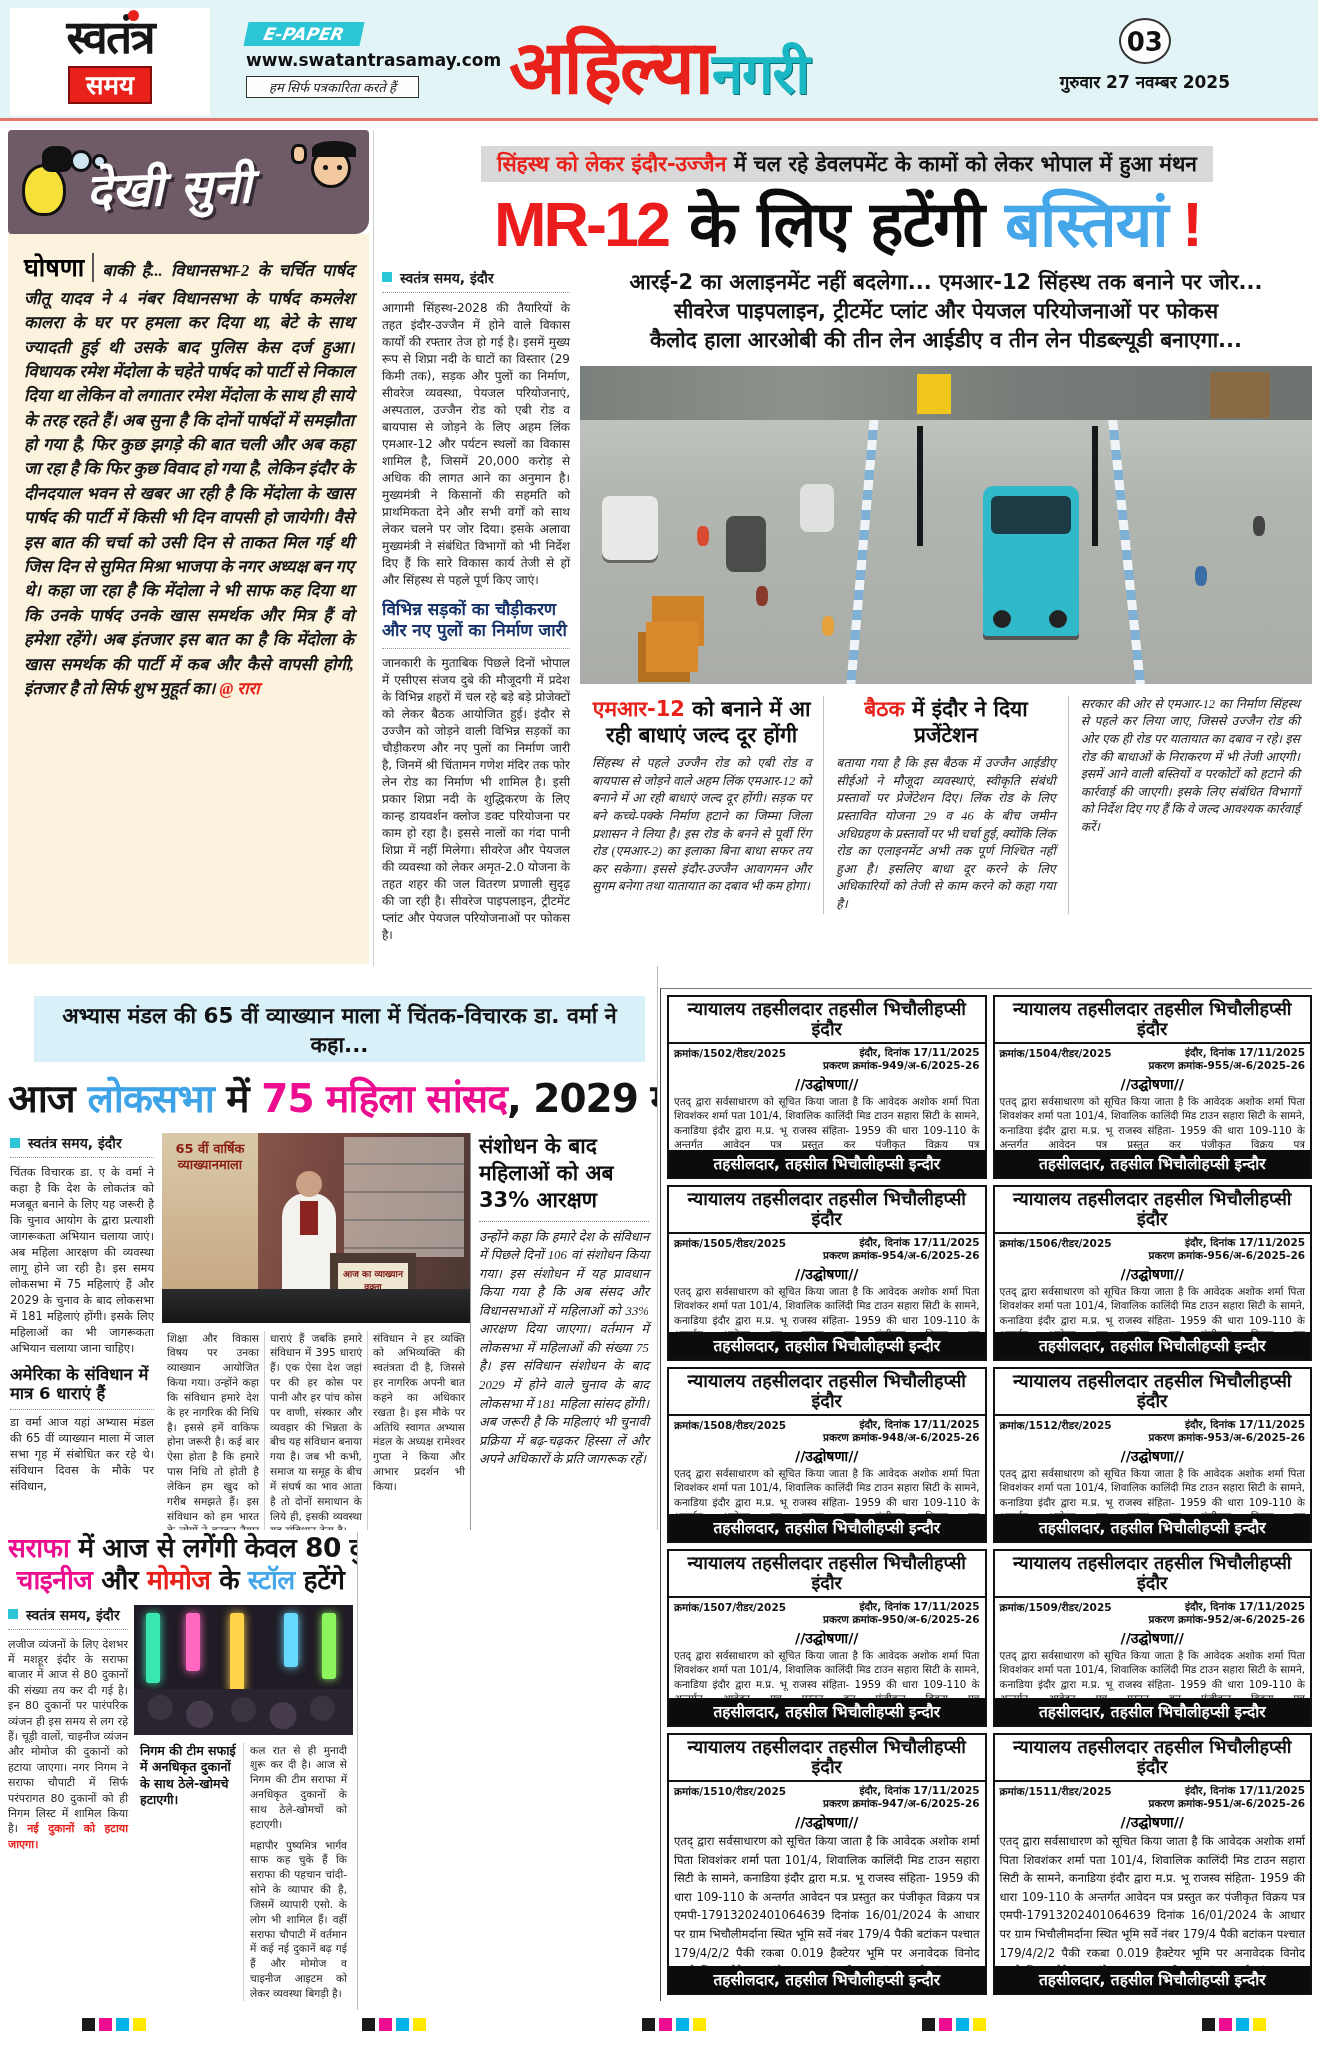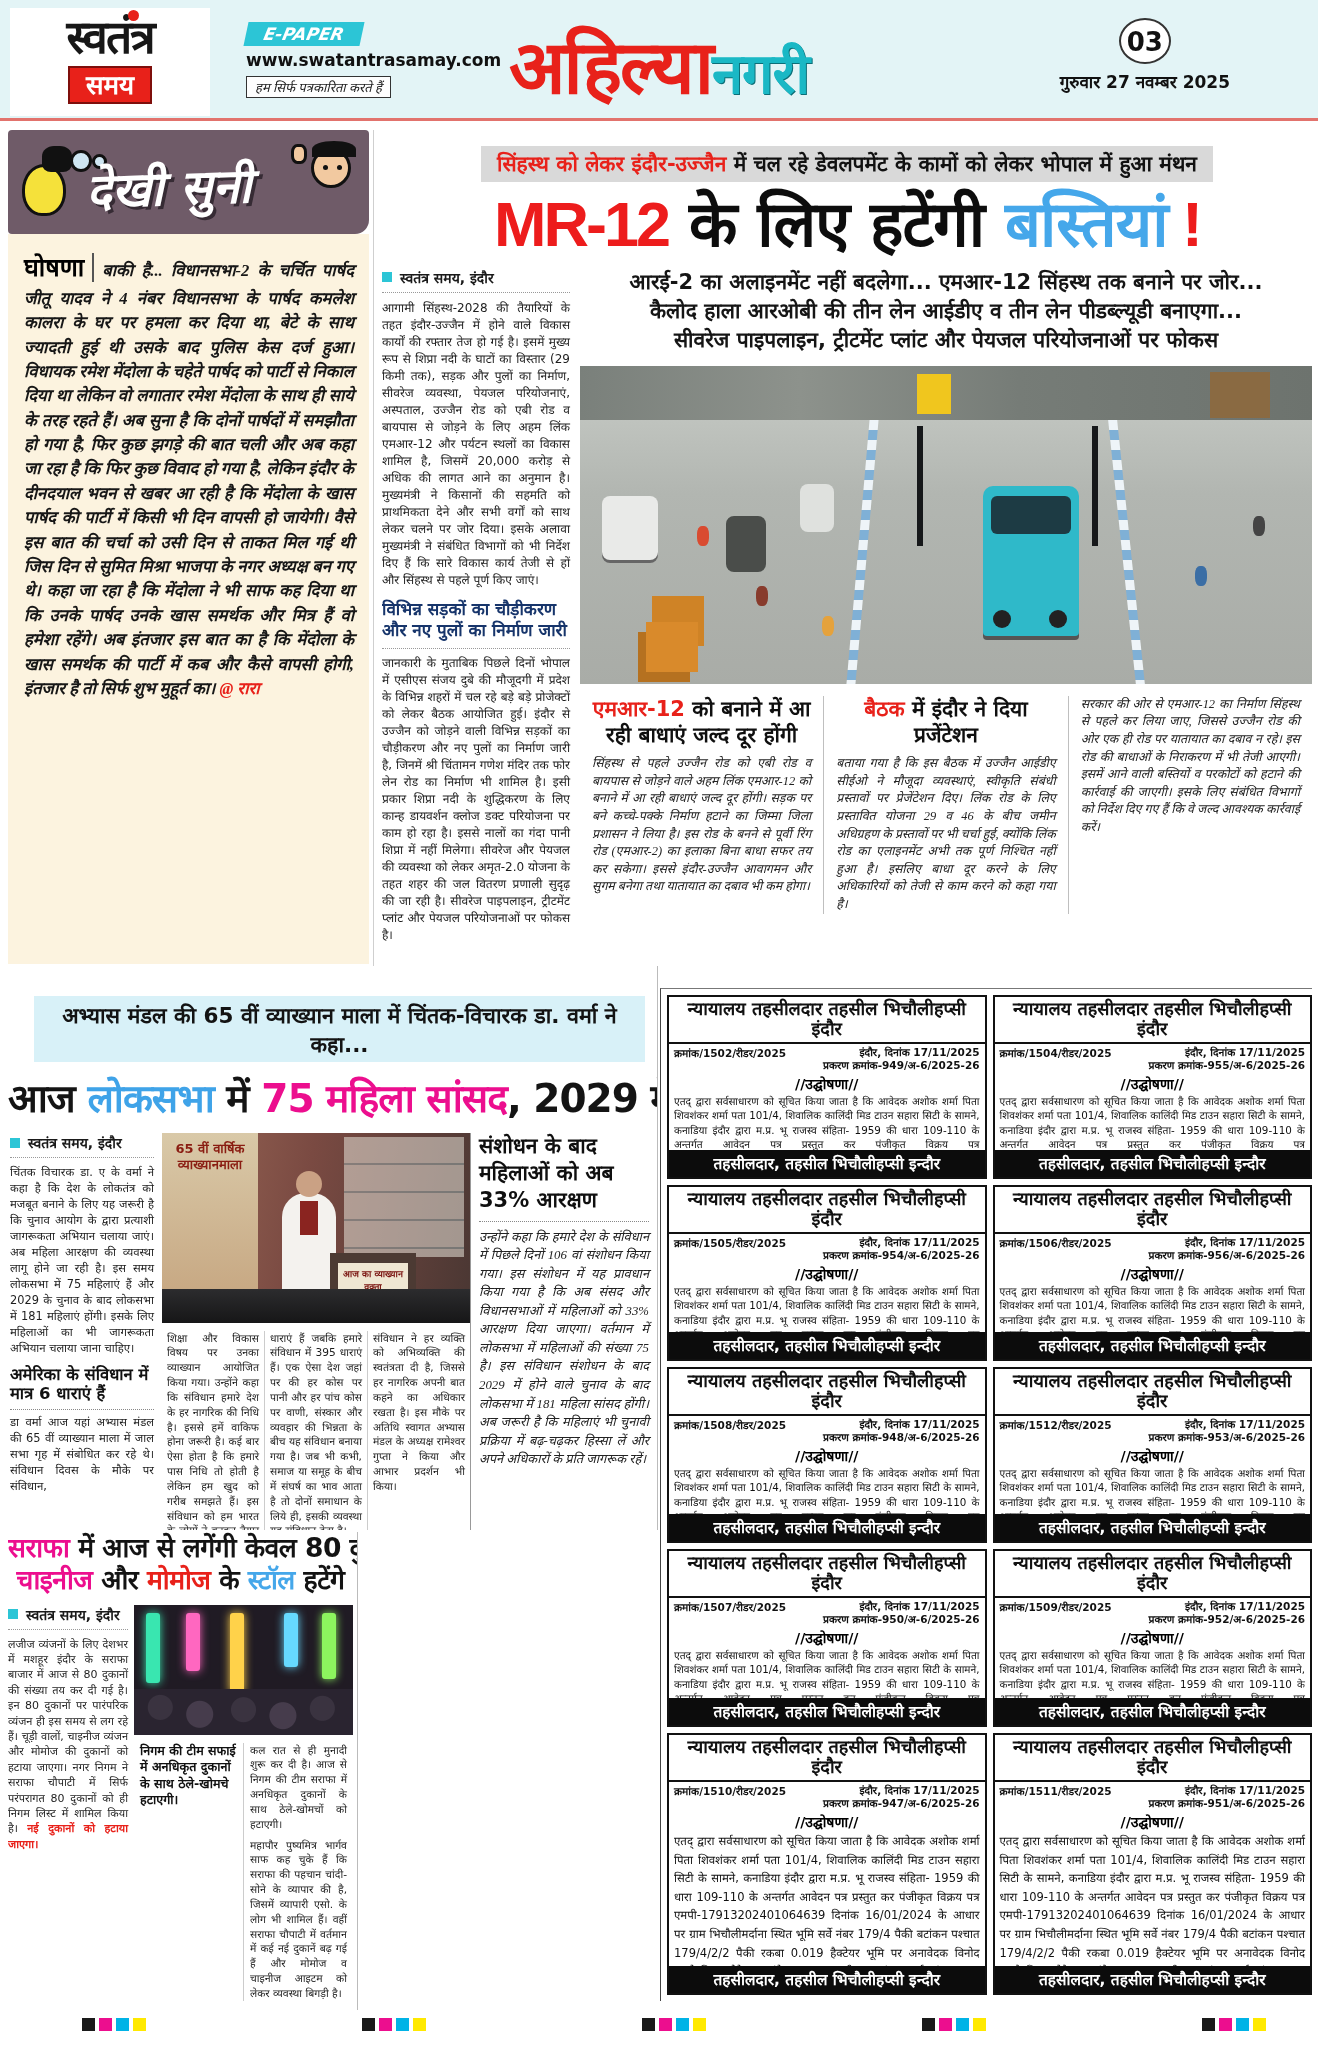--- a/index.html
+++ b/index.html
@@ -9,21 +9,21 @@
   
   .header { position:absolute; left:0; top:0; width:1318px; height:118px; background:#e3f4f6; }
   .header:after { content:""; position:absolute; left:0; top:118px; width:1318px; height:3px; background:#e2736d; }
   .logo-wrap { position:absolute; left:10px; top:8px; width:200px; height:108px; background:#fff; text-align:center; }
   .brand-top { font-size:46px; font-weight:bold; color:#171717; letter-spacing:-2px; line-height:58px; position:relative; }
   .brand-top i { position:absolute; top:2px; left:118px; width:11px; height:11px; background:#e8211a; border-radius:50%; }
   .brand-bottom { display:inline-block; background:#e8211a; color:#fff; font-weight:bold; font-size:26px; padding:1px 16px; border:2px solid #7e0f0c; line-height:32px; }
   .epaper-col { position:absolute; left:246px; top:22px; width:230px; }
   .epaper-badge { display:inline-block; background:#2cc5d6; color:#fff; font-weight:bold; font-style:italic; font-size:17px; padding:2px 18px; transform:skewX(-12deg); }
   .site-url { font-weight:bold; font-size:17px; color:#111; margin-top:4px; }
-  .tagline { display:inline-block; margin-top:6px; border:1px solid #333; background:#fefefe; font-family:"Liberation Serif",serif; font-style:italic; font-size:13px; padding:1px 8px; color:#222; }
+  .tagline { display:inline-block; margin-top:6px; border:1px solid #333; background:#fefefe; font-family:"Liberation Serif",serif; font-style:italic; font-size:13px; padding:1px 22px; color:#222; }
   .masthead { position:absolute; left:0; right:0; top:14px; text-align:center; white-space:nowrap; }
   .masthead .m-red { color:#e8211a; font-size:74px; font-weight:bold; letter-spacing:-2px; }
   .masthead .m-teal { color:#1ab8c5; font-size:56px; font-weight:bold; letter-spacing:-1px; text-shadow:1px 1px 0 #0c6e77; }
   .pageno-wrap { position:absolute; right:88px; top:18px; text-align:center; }
   .pageno { display:inline-block; width:52px; height:46px; line-height:44px; border:2px solid #333; border-radius:50%; background:#fff; font-weight:bold; font-size:26px; color:#111; }
   .date-line { margin-top:6px; font-weight:bold; font-size:17px; color:#111; }
 
   
   .dekhi { position:absolute; left:8px; top:130px; width:366px; height:836px; border-right:1px solid #cfcfcf; padding-right:4px; }
   .dekhi-mast { position:relative; height:104px; background:#6f5b68; border-radius:4px 4px 14px 4px; overflow:hidden; }
@@ -205,22 +205,22 @@
             <span class="sq"></span>
             <span>स्वतंत्र समय, इंदौर</span>
           </div>
         <div class="body-txt">आगामी सिंहस्थ-2028 की तैयारियों के तहत इंदौर-उज्जैन में होने वाले विकास कार्यों की रफ्तार तेज हो गई है। इसमें मुख्य रूप से शिप्रा नदी के घाटों का विस्तार (29 किमी तक), सड़क और पुलों का निर्माण, सीवरेज व्यवस्था, पेयजल परियोजनाएं, अस्पताल, उज्जैन रोड को एबी रोड व बायपास से जोड़ने के लिए अहम लिंक एमआर-12 और पर्यटन स्थलों का विकास शामिल है, जिसमें 20,000 करोड़ से अधिक की लागत आने का अनुमान है। मुख्यमंत्री ने किसानों की सहमति को प्राथमिकता देने और सभी वर्गों को साथ लेकर चलने पर जोर दिया। इसके अलावा मुख्यमंत्री ने संबंधित विभागों को भी निर्देश दिए हैं कि सारे विकास कार्य तेजी से हों और सिंहस्थ से पहले पूर्ण किए जाएं।</div>
         <div class="subhead-blue">विभिन्न सड़कों का चौड़ीकरण और नए पुलों का निर्माण जारी</div>
         <div class="body-txt">जानकारी के मुताबिक पिछले दिनों भोपाल में एसीएस संजय दुबे की मौजूदगी में प्रदेश के विभिन्न शहरों में चल रहे बड़े बड़े प्रोजेक्टों को लेकर बैठक आयोजित हुई। इंदौर से उज्जैन को जोड़ने वाली विभिन्न सड़कों का चौड़ीकरण और नए पुलों का निर्माण जारी है, जिनमें श्री चिंतामन गणेश मंदिर तक फोर लेन रोड का निर्माण भी शामिल है। इसी प्रकार शिप्रा नदी के शुद्धिकरण के लिए कान्ह डायवर्शन क्लोज डक्ट परियोजना पर काम हो रहा है। इससे नालों का गंदा पानी शिप्रा में नहीं मिलेगा। सीवरेज और पेयजल की व्यवस्था को लेकर अमृत-2.0 योजना के तहत शहर की जल वितरण प्रणाली सुदृढ़ की जा रही है। सीवरेज पाइपलाइन, ट्रीटमेंट प्लांट और पेयजल परियोजनाओं पर फोकस है।</div>
       </div>
       <div class="lead-right">
         <div class="deck">
           <div>आरई-2 का अलाइनमेंट नहीं बदलेगा... एमआर-12 सिंहस्थ तक बनाने पर जोर...</div>
+          <div>सीवरेज पाइपलाइन, ट्रीटमेंट प्लांट और पेयजल परियोजनाओं पर फोकस</div>
           <div>कैलोद हाला आरओबी की तीन लेन आईडीए व तीन लेन पीडब्ल्यूडी बनाएगा...</div>
-          <div>सीवरेज पाइपलाइन, ट्रीटमेंट प्लांट और पेयजल परियोजनाओं पर फोकस</div>
         </div>
         <div class="photo1">
           <div class="ph1-build"></div>
           <div class="ph1-sign"></div>
           <div class="ph1-sign2"></div>
           <div class="ph1-median"></div>
           <div class="ph1-median2"></div>
           <div class="ph1-pole" style="left:46%"></div>
           <div class="ph1-pole" style="left:70%"></div>
           <div class="ph1-bus"></div>

